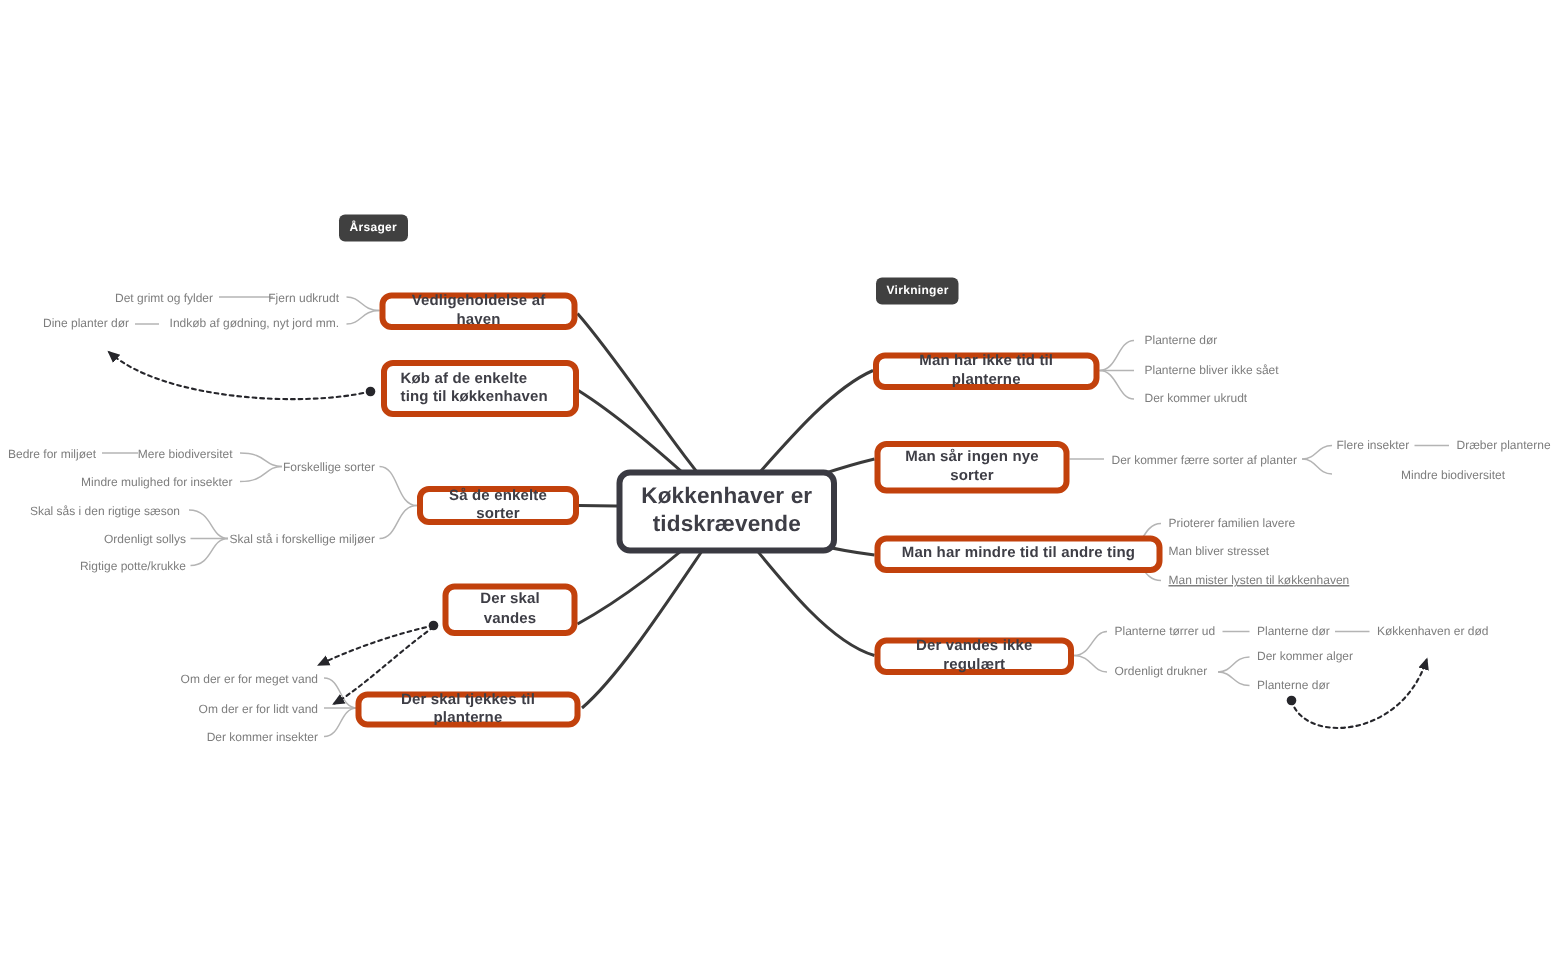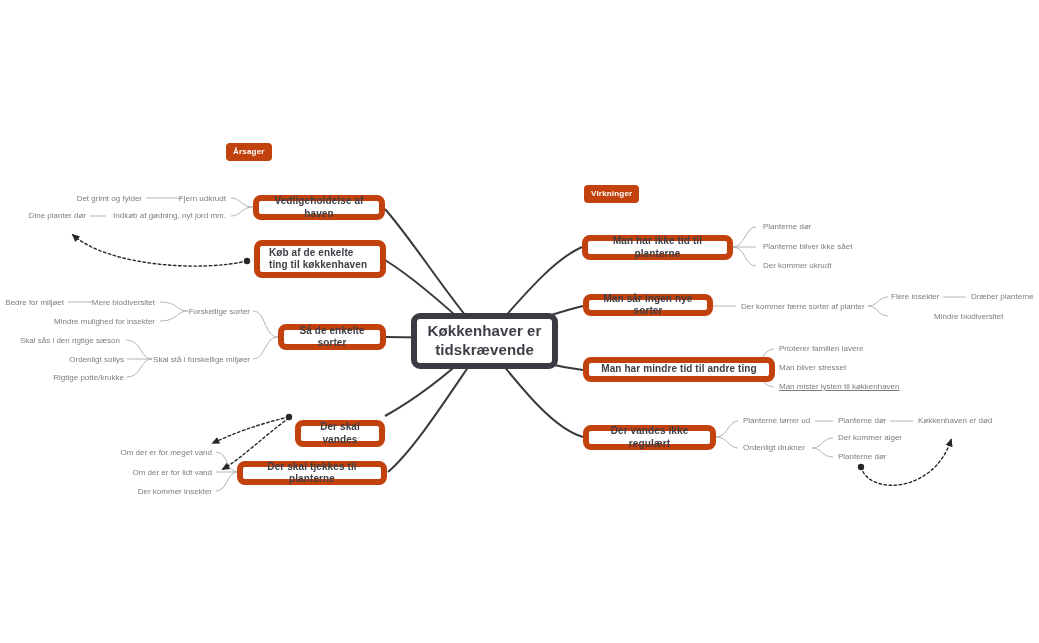--- a/index.html
+++ b/index.html
@@ -4,43 +4,43 @@
 <style>
   html,body { margin:0; padding:0; background:#ffffff; }
   .canvas {
     position:relative; width:1039px; height:643px; background:#ffffff;
     font-family:"Liberation Sans", sans-serif; overflow:hidden;
   }
   svg.wires { position:absolute; left:0; top:0; z-index:0; }
 
   .topic {
     position:absolute; box-sizing:border-box; background:#ffffff;
-    border:6px solid #c2410c; border-radius:8px; color:#3e3e46;
+    border:4px solid #c2410c; border-radius:8px; color:#3e3e46;
     font-size:10px; font-weight:bold; letter-spacing:.1px;
     display:flex; align-items:center; justify-content:center; text-align:center;
     padding:0 3px; z-index:2; line-height:1.25;
   }
   .topic.align-left { justify-content:flex-start; text-align:left; padding:0 9px; }
 
   #n-central {
     left:411px; top:313px; width:147px; height:56px;
     font-size:15px; border-radius:9px; border-color:#3a3a42;
   }
   #n-vedligeholdelse { right:654px; top:195px; width:132px; height:25px; }
   #n-kob            { right:653px; top:240px; width:132px; height:38px; }
   #n-saa            { right:653px; top:324px; width:108px; height:26px; }
-  #n-vandes         { right:654px; top:420px; width:90px;  height:27px; }
+  #n-vandes         { right:654px; top:389px; width:90px;  height:35px; }
   #n-tjekkes        { right:652px; top:461px; width:150px; height:24px; }
   #n-ikketid        { left:582px; top:235px; width:151px; height:25px; }
-  #n-ingennye       { left:583px; top:294px; width:130px; height:22px; }
+  #n-ingennye       { left:583px; top:294px; width:130px; height:35px; }
   #n-mindretid      { left:583px; top:357px; width:192px; height:25px; }
   #n-ikkeregulaert  { left:583px; top:425px; width:133px; height:25px; }
 
   .badge {
-    position:absolute; background:#c2410c; color:#ffffff; font-size:8px;
+    position:absolute; background:#404040; color:#ffffff; font-size:8px;
     font-weight:bold; letter-spacing:.2px; padding:5px 7px; border-radius:4px;
     z-index:2; line-height:1;
   }
   #b-arsager    { left:226px; top:143px; }
   #b-virkninger { left:584px; top:185px; }
 
   .leaf {
     position:absolute; color:#7d7d7d; font-size:8px; line-height:10px;
     white-space:nowrap; z-index:2;
   }

